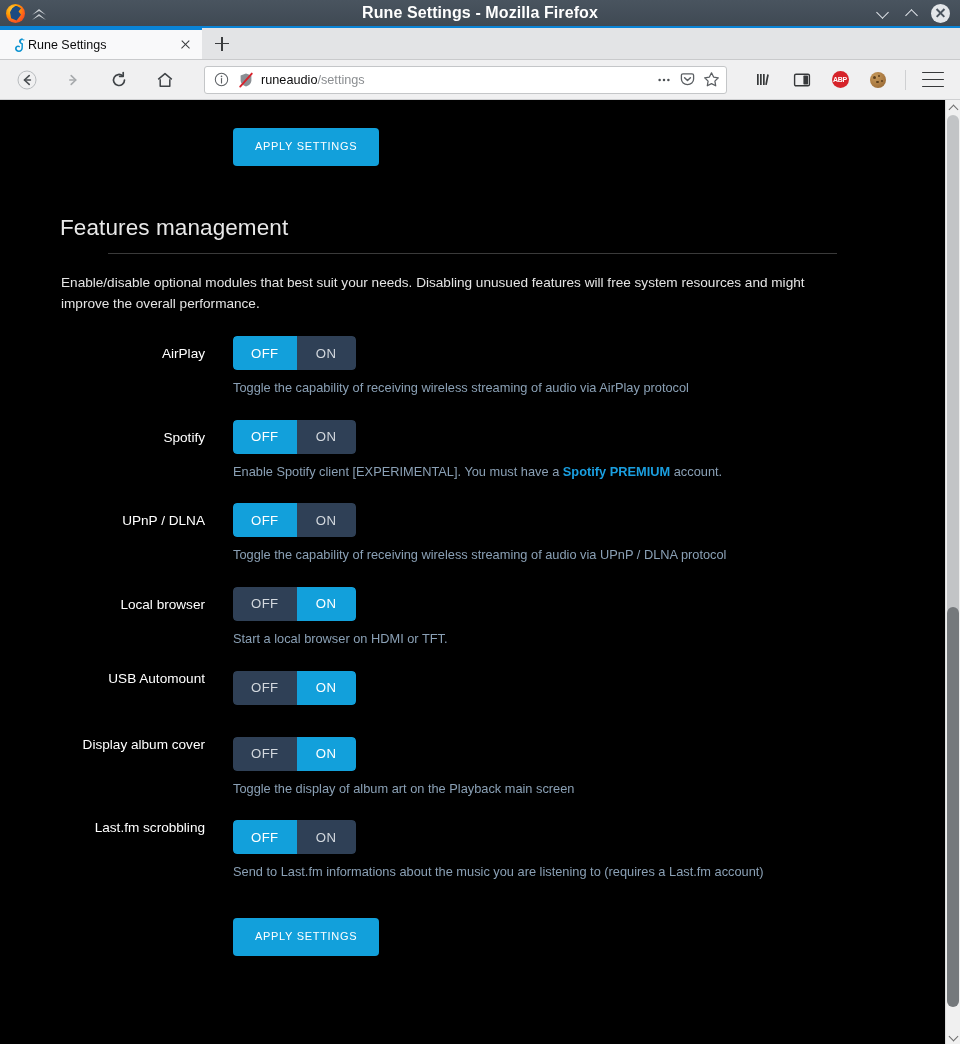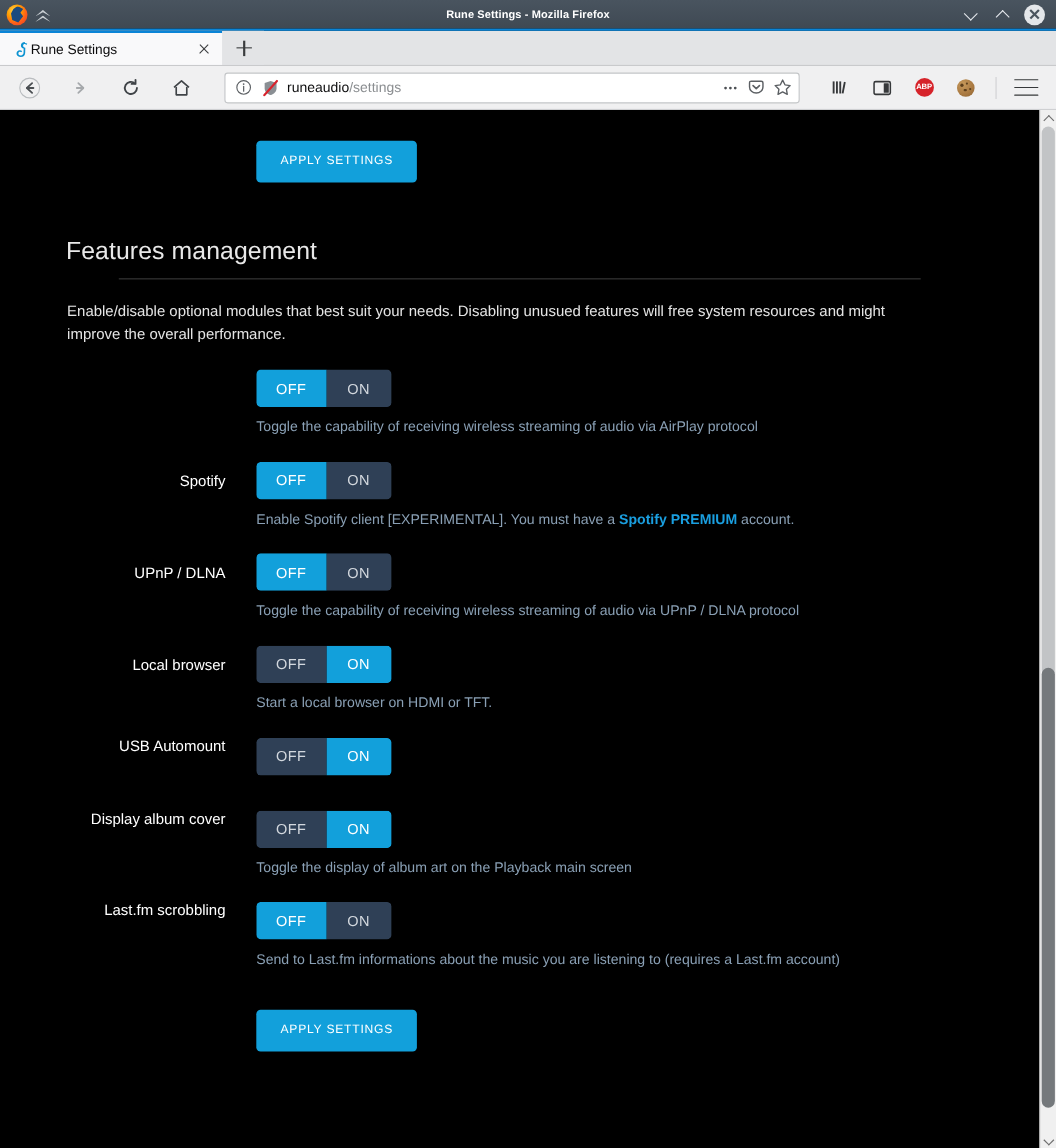--- a/index.html
+++ b/index.html
@@ -30,21 +30,21 @@
   }
   .dbl-chevron { width:16px; height:16px; position:relative; opacity:.85; }
   .dbl-chevron span {
     position:absolute; left:1px; width:14px; height:2px; background:#dfe4e8;
   }
   .dbl-chevron span:nth-child(1){ top:4px; clip-path: polygon(0% 100%, 50% 0%, 100% 100%, 100% 100%, 50% 35%, 0% 100%); height:6px; }
   .dbl-chevron span:nth-child(2){ top:9px; clip-path: polygon(0% 100%, 50% 0%, 100% 100%, 100% 100%, 50% 35%, 0% 100%); height:6px; }
 
   #window-title {
     position:absolute; left:0; right:0; text-align:center;
-    font-size:10px; font-weight:bold; color:#ffffff; letter-spacing:.1px;
+    font-size:16px; font-weight:bold; color:#ffffff; letter-spacing:.1px;
     pointer-events:none;
   }
   #titlebar-right { margin-left:auto; display:flex; align-items:center; gap:11px; padding-right:10px; z-index:2; }
   .win-btn { width:18px; height:18px; position:relative; cursor:pointer; }
   .chev {
     position:absolute; left:3px; top:5px; width:12px; height:7px;
   }
   .chev::before {
     content:""; position:absolute; left:0; top:0; width:8px; height:8px;
     border-left:1.6px solid #e6eaee; border-bottom:1.6px solid #e6eaee;
@@ -338,20 +338,21 @@
 
         <div class="apply-row" style="padding-top:28px;">
           <button class="btn-apply">APPLY SETTINGS</button>
         </div>
 
         <h2 class="section-title">Features management</h2>
         <div class="section-rule"></div>
         <p class="section-desc">Enable/disable optional modules that best suit your needs. Disabling unusued features will free system resources and might improve the overall performance.</p>
 
         <div class="feature">
+          <div class="feature-label">AirPlay</div>
           <div class="toggle">
             <button class="seg-off seg-active">OFF</button>
             <button class="seg-on seg-inactive">ON</button>
           </div>
           <div class="feature-desc">Toggle the capability of receiving wireless streaming of audio via AirPlay protocol</div>
         </div>
 
         <div class="feature">
           <div class="feature-label">Spotify</div>
           <div class="toggle">

